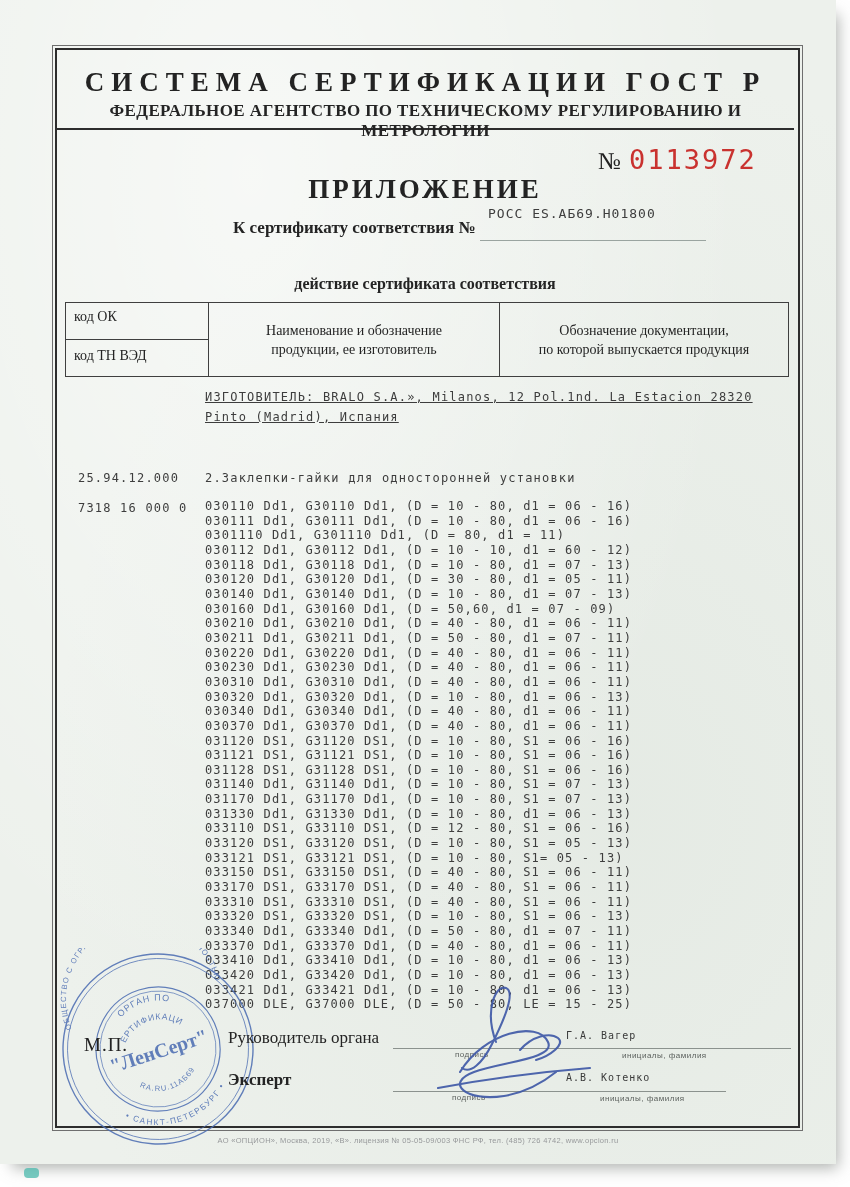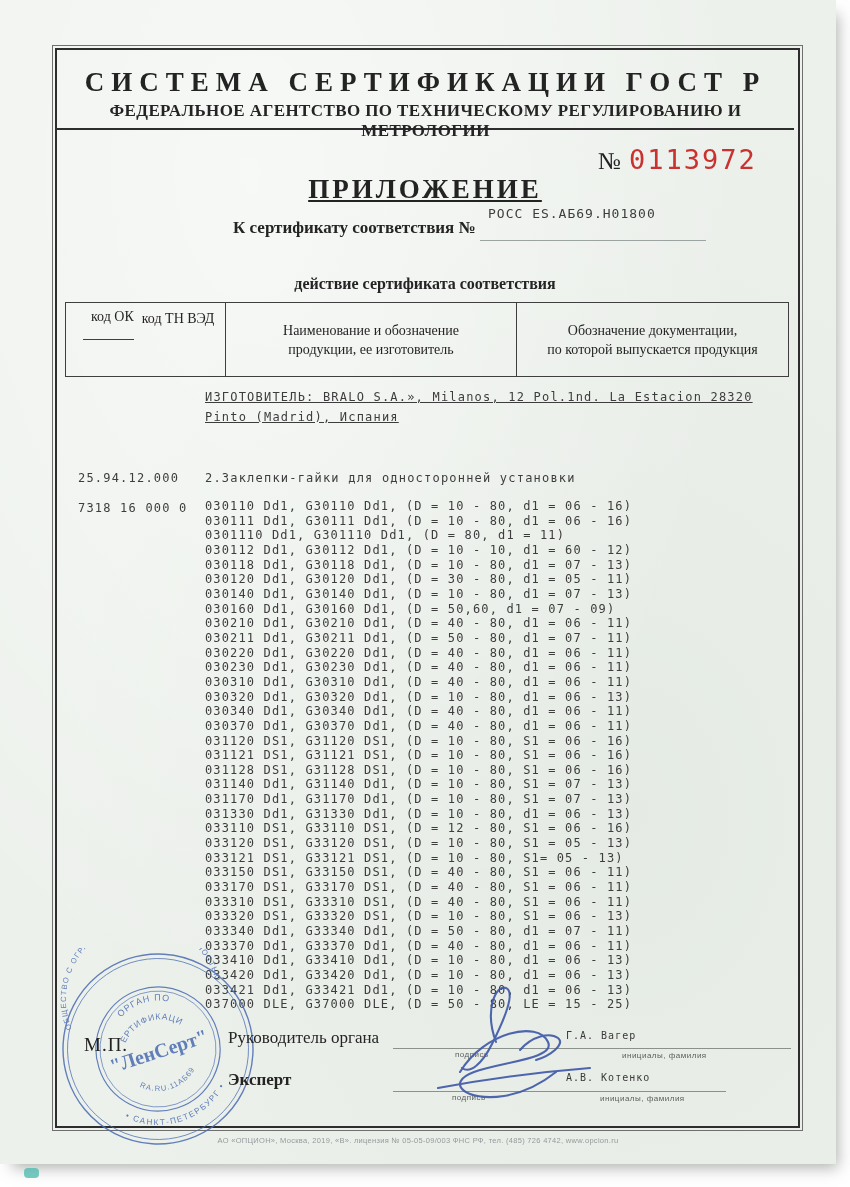--- a/index.html
+++ b/index.html
@@ -8,28 +8,28 @@
     background-image:radial-gradient(ellipse at 30% 15%,rgba(255,255,255,.55),transparent 60%),
                      radial-gradient(ellipse at 75% 70%,rgba(208,218,208,.28),transparent 65%);
     box-shadow:7px 9px 14px -5px rgba(110,115,110,.55);}
   .frame{position:absolute;left:55px;top:48px;width:741px;height:1076px;border:2px solid #2d2d2d;outline:1px solid #6f6f6f;outline-offset:2px;}
   .masthead{position:absolute;left:57px;top:50px;width:737px;height:78px;border-bottom:2px solid #2d2d2d;text-align:center;}
   .masthead .l1{margin-top:17px;font-size:27px;font-weight:bold;letter-spacing:7px;color:#232323;}
   .masthead .l2{margin-top:3px;font-size:17px;font-weight:bold;letter-spacing:.4px;color:#242424;}
   .doc-number{position:absolute;left:598px;top:144px;white-space:nowrap;}
   .doc-number .no{font-size:24px;color:#222;margin-right:8px;}
   .doc-number .val{font-family:"DejaVu Sans Mono","Liberation Mono",monospace;font-size:27px;letter-spacing:2px;color:#c9322f;}
-  .title{position:absolute;left:0;top:174px;width:850px;text-align:center;font-size:27px;font-weight:bold;letter-spacing:3px;color:#232323;text-decoration:underline;}
+  .title{position:absolute;left:0;top:174px;width:850px;text-align:center;font-size:27px;font-weight:bold;letter-spacing:3px;color:#232323;}
   .cert-label{position:absolute;left:233px;top:218px;font-size:17px;font-weight:bold;color:#242424;}
   .cert-value{position:absolute;left:488px;top:206px;font-family:"DejaVu Sans Mono","Liberation Mono",monospace;font-size:13px;letter-spacing:1px;color:#3a3a3a;white-space:pre;}
   .cert-underline{position:absolute;left:480px;top:240px;width:226px;border-top:1px solid #9aa4a0;}
   .subtitle{position:absolute;left:0;top:251px;width:850px;text-align:center;font-size:16px;font-weight:bold;line-height:22px;color:#242424;white-space:pre;}
   
   .thead{position:absolute;left:65px;top:302px;width:722px;height:73px;border:1px solid #3f3f3f;display:flex;font-size:14px;color:#242424;}
-  .thead .c1{width:142px;border-right:1px solid #3f3f3f;display:flex;flex-direction:row;margin-left:17px;}
+  .thead .c1{width:142px;border-right:1px solid #3f3f3f;display:flex;flex-direction:column;}
   .thead .c1 .a{height:37px;border-bottom:1px solid #3f3f3f;padding:6px 0 0 8px;box-sizing:border-box;}
   .thead .c1 .b{flex:1;padding:8px 0 0 8px;box-sizing:border-box;}
   .thead .c2{width:290px;border-right:1px solid #3f3f3f;display:flex;flex-direction:column;justify-content:center;text-align:center;line-height:19px;}
   .thead .c3{flex:1;display:flex;flex-direction:column;justify-content:center;text-align:center;line-height:19px;}
   
   .tw{font-family:"DejaVu Sans Mono","Liberation Mono",monospace;color:#3d3d3d;white-space:pre;}
   .mfr{position:absolute;left:205px;top:387px;font-size:12px;line-height:20px;letter-spacing:1.2px;text-decoration:underline;}
   .code1{position:absolute;left:78px;top:471px;font-size:12px;letter-spacing:1.2px;}
   .cat1{position:absolute;left:205px;top:471px;font-size:12px;letter-spacing:1.2px;}
   .code2{position:absolute;left:78px;top:501px;font-size:12px;letter-spacing:1.2px;}

